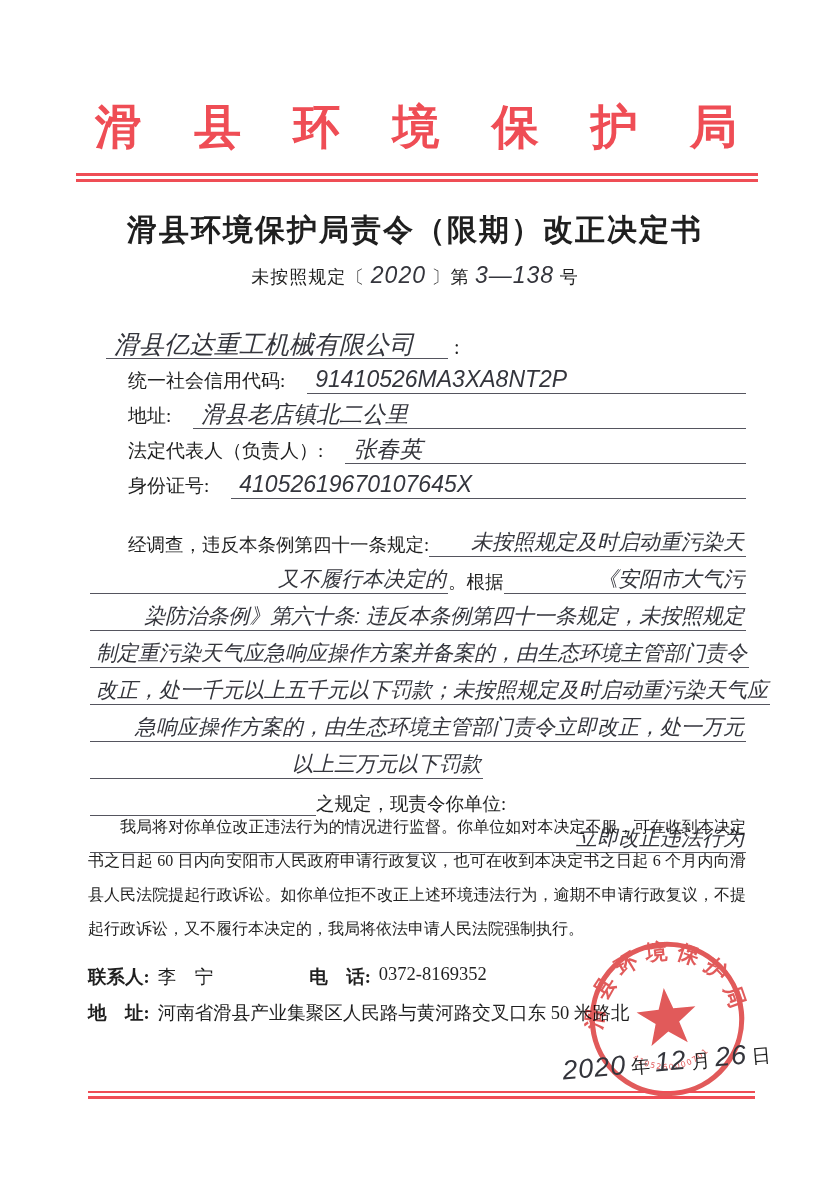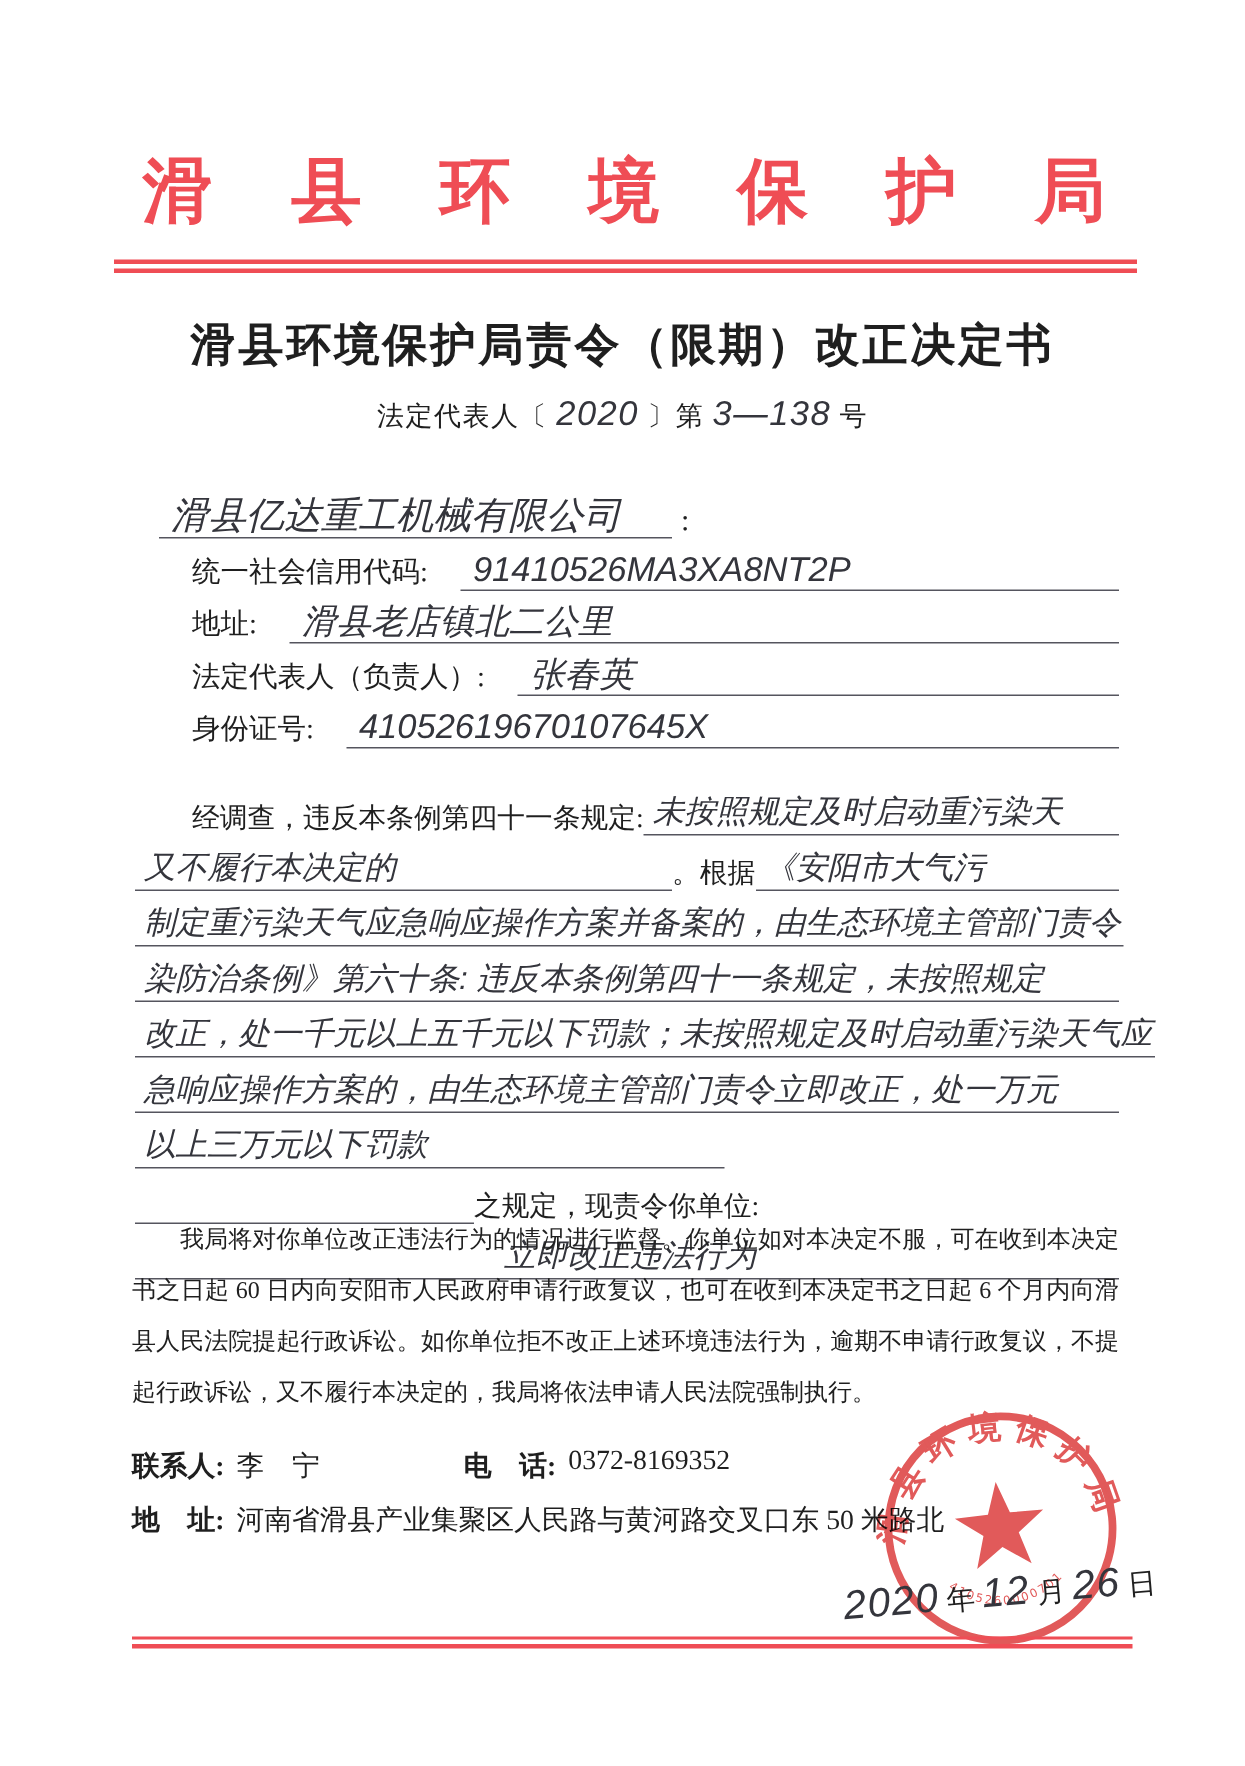--- a/index.html
+++ b/index.html
@@ -51,21 +51,21 @@
   .company-row .value{flex:0 0 330px;font-size:25px;}
   .company-row .colon{font-size:20px;padding-left:6px;}
   .indent{padding-left:38px;}
   
   .facts{position:absolute;left:90px;top:520px;width:656px;font-size:18.5px;}
   .f-row{display:flex;align-items:flex-end;height:37px;}
   .f-row .printed{white-space:nowrap;}
   .f-row .blank{
     border-bottom:1.5px solid #55555e;
     font-size:21px;line-height:24px;padding:0 2px 2px 6px;
-    white-space:nowrap;overflow:visible;
+    white-space:nowrap;overflow:visible;text-align:right;
   }
   .grow{flex:1;}
   .center-text{text-align:center;}
   
   .supervision{
     position:absolute;left:88px;top:810px;width:658px;
     font-size:16px;line-height:34px;text-align:justify;text-indent:2em;
   }
   
   .contacts{position:absolute;left:88px;top:958px;width:658px;font-size:18.5px;}
@@ -97,21 +97,21 @@
     <span>境</span>
     <span>保</span>
     <span>护</span>
     <span>局</span>
   </div>
   <div class="red-rule rule-top"></div>
 
   <div class="doc-title">滑县环境保护局责令（限期）改正决定书</div>
 
   <div class="doc-number">
-    <span>法定代表人〔</span>
+    <span>未按照规定〔</span>
     <span class="hw">2020</span>
     <span>〕第</span>
     <span class="hw">3—138</span>
     <span>号</span>
   </div>
 
   <div class="recipient">
     <div class="r-row company-row">
       <span class="value hw">滑县亿达重工机械有限公司</span>
       <span class="colon">:</span>
@@ -139,24 +139,24 @@
     <div class="f-row">
       <span class="printed" style="padding-left:38px;">经调查，违反本条例第四十一条规定:</span>
       <span class="blank hw grow">未按照规定及时启动重污染天</span>
     </div>
     <div class="f-row">
       <span class="blank hw" style="flex:0 0 350px;">又不履行本决定的</span>
       <span class="printed">。根据</span>
       <span class="blank hw grow">《安阳市大气污</span>
     </div>
     <div class="f-row">
+      <span class="blank hw grow">染防治条例》第六十条: 违反本条例第四十一条规定，未按照规定</span>
+    </div>
+    <div class="f-row">
       <span class="blank hw grow">制定重污染天气应急响应操作方案并备案的，由生态环境主管部门责令</span>
-    </div>
-    <div class="f-row">
-      <span class="blank hw grow">染防治条例》第六十条: 违反本条例第四十一条规定，未按照规定</span>
     </div>
     <div class="f-row">
       <span class="blank hw grow">改正，处一千元以上五千元以下罚款；未按照规定及时启动重污染天气应</span>
     </div>
     <div class="f-row">
       <span class="blank hw grow">急响应操作方案的，由生态环境主管部门责令立即改正，处一万元</span>
     </div>
     <div class="f-row">
       <span class="blank hw" style="flex:0 0 385px;">以上三万元以下罚款</span>
       <span class="grow"></span>

